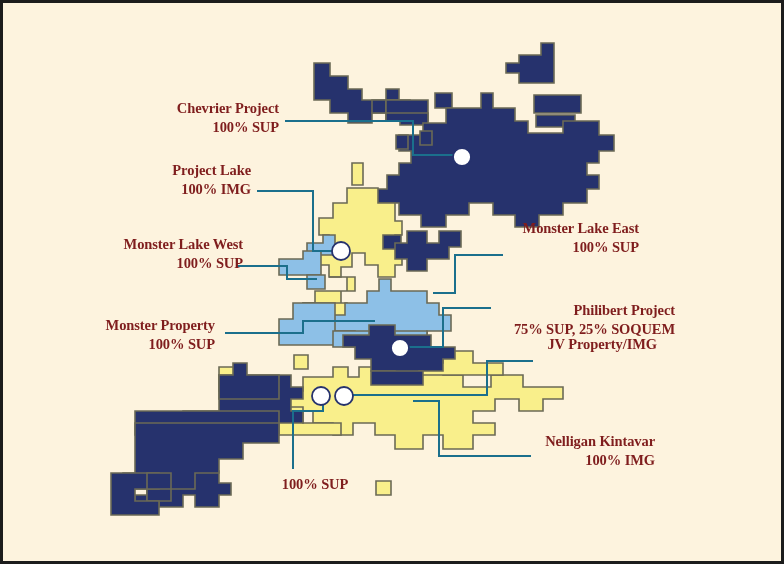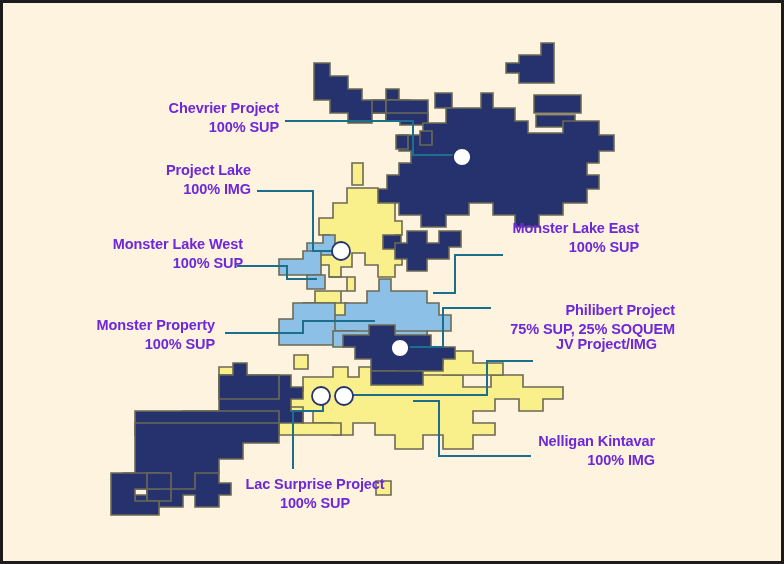--- a/index.html
+++ b/index.html
@@ -21,22 +21,22 @@
   #map-svg {
     position: absolute;
     left: 0;
     top: 0;
     width: 784px;
     height: 564px;
     display: block;
   }
   .label {
     position: absolute;
-    color: #6d28d9;
-    font-family: Liberation Sans, sans-serif;
+    color: #7f1d1d;
+    font-family: Liberation Serif, serif;
     font-weight: bold;
     font-size: 14.5px;
     line-height: 1.32;
     letter-spacing: -0.1px;
     white-space: nowrap;
   }
   .label .l1, .label .l2 {
     display: block;
   }
   .align-right { text-align: right; }
@@ -190,26 +190,25 @@
     <span class="l1">Monster Lake East</span>
     <span class="l2">100% SUP</span>
   </div>
 
   <div class="label align-right" style="left:420px; top:298px; width:252px;">
     <span class="l1">Philibert Project</span>
     <span class="l2">75% SUP, 25% SOQUEM</span>
   </div>
 
   <div class="label align-right" style="left:452px; top:332px; width:202px;">
-    <span class="l2">JV Project/IMG</span>
+    <span class="l2">JV Property/IMG</span>
   </div>
 
   <div class="label align-right" style="left:452px; top:429px; width:200px;">
     <span class="l1">Nelligan Kintavar</span>
     <span class="l2">100% IMG</span>
   </div>
 
   <div class="label align-left" style="left:212px; top:472px; width:200px; text-align:center;">
-    <span class="l1">Lac Surprise Project</span>
     <span class="l2">100% SUP</span>
   </div>
 
 </div>
 
 </body></html>

